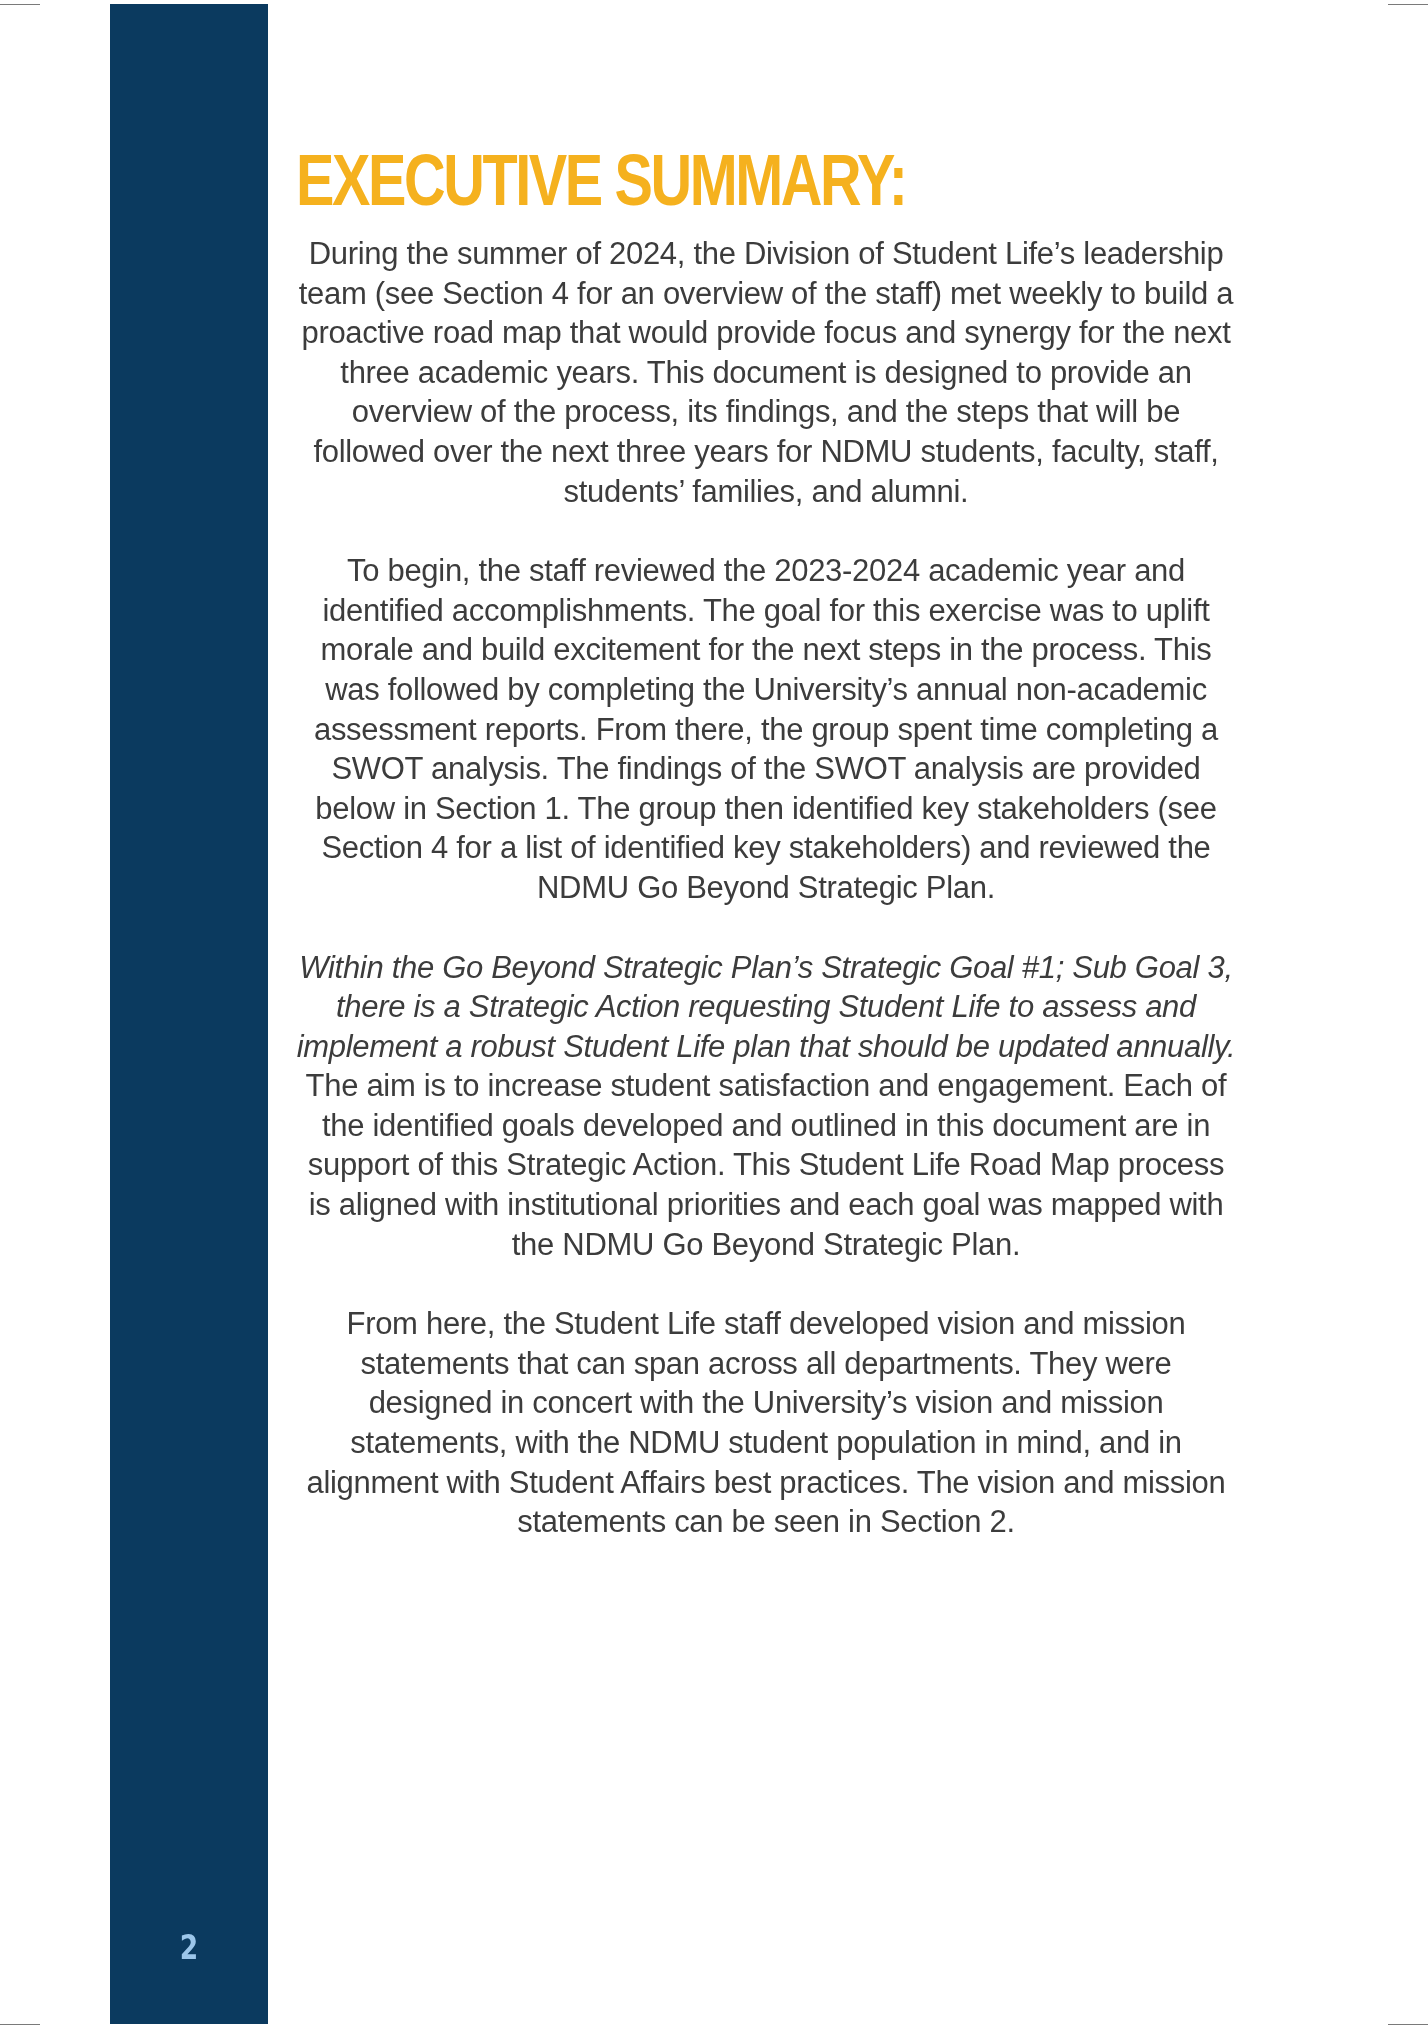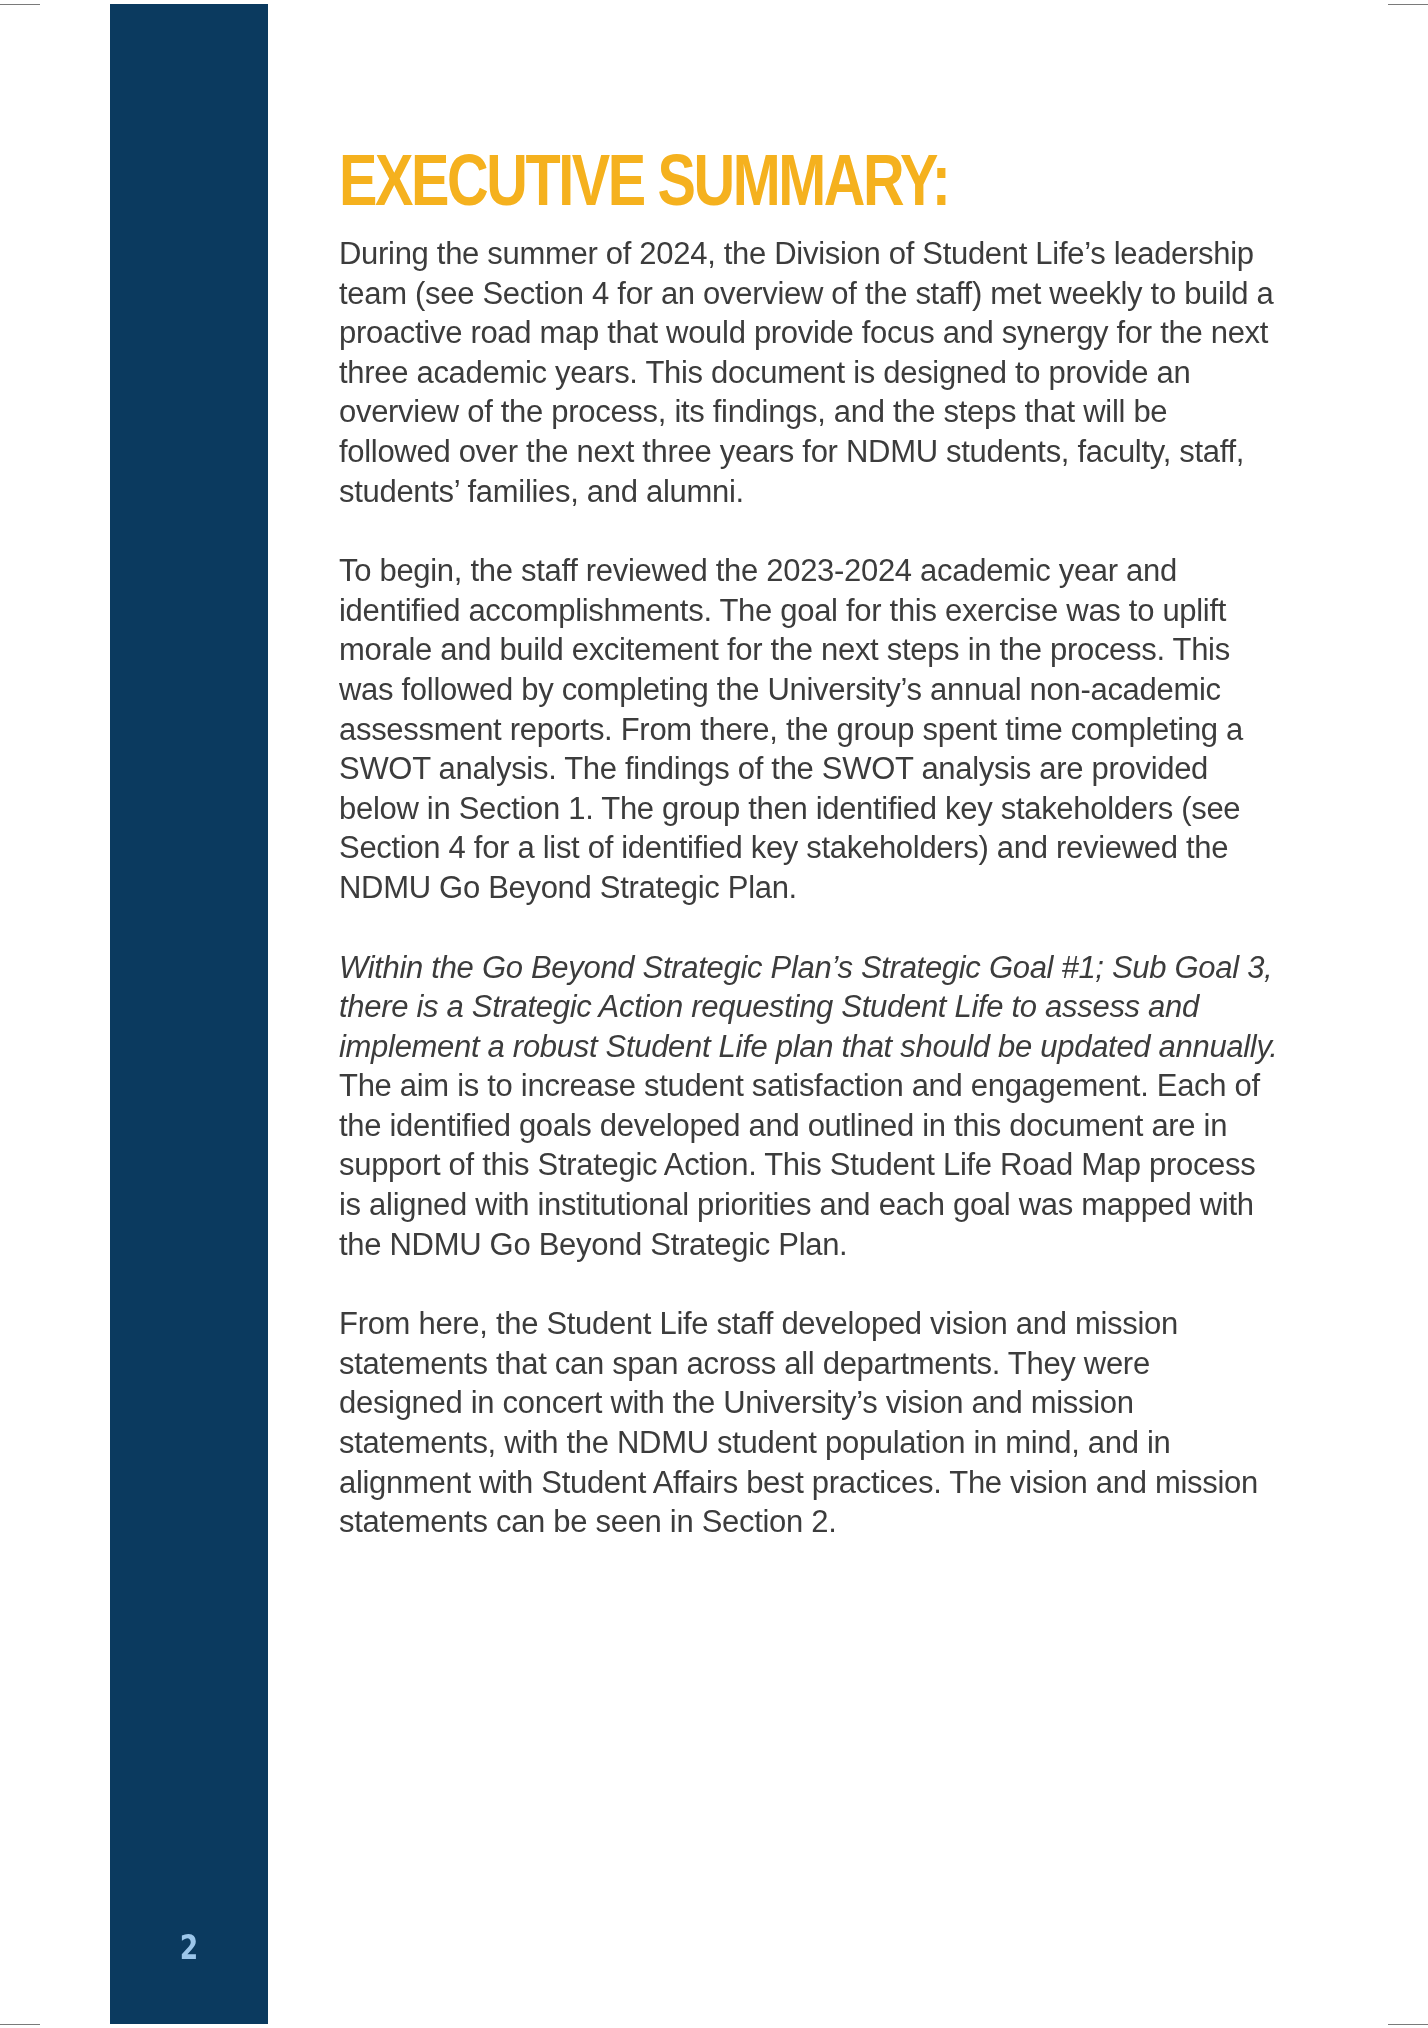--- a/index.html
+++ b/index.html
@@ -1,22 +1,22 @@
 <!DOCTYPE html>
 <html><head>
 <meta charset="utf-8">
 <style>
   html, body { margin: 0; padding: 0; }
   body { width: 1428px; height: 2028px; background: #ffffff; position: relative; overflow: hidden; font-family: "DejaVu Sans", sans-serif; }
   .crop { position: absolute; height: 1px; width: 40px; background: #7a7a7a; }
   .sidebar { position: absolute; left: 110px; top: 4px; width: 158px; height: 2020px; background: #0b3a5f; }
   .page-num { position: absolute; left: 0; width: 158px; top: 1923px; text-align: center; color: #9cc6ea; font-family: "DejaVu Sans", sans-serif; font-weight: bold; font-size: 34px; transform: scaleX(0.78); }
-  .content { position: absolute; left: 296px; top: 140px; width: 940px; margin-left: 43px; }
+  .content { position: absolute; left: 296px; top: 140px; width: 940px; }
   h1 { margin: 0 0 14px 0; color: #f5b11e; font-family: "Liberation Sans", sans-serif; font-weight: bold; font-size: 72px; letter-spacing: -3px; line-height: 80px; transform: scaleX(0.8); transform-origin: left center; white-space: nowrap; }
-  p { margin: 0 0 40px 0; color: #3c3c3c; font-family: "Liberation Sans", sans-serif; font-size: 31px; line-height: 39.6px; letter-spacing: -0.3px; }
+  p { margin: 0 0 40px 0; color: #3c3c3c; font-family: "Liberation Sans", sans-serif; font-size: 31px; line-height: 39.6px; letter-spacing: -0.3px; text-align: center; }
   .it { font-style: italic; }
 </style>
 </head>
 <body>
 
 <div class="crop" style="left:0;top:4px;"></div>
 <div class="crop" style="right:0;top:4px;"></div>
 <div class="crop" style="left:0;top:2024px;"></div>
 <div class="crop" style="right:0;top:2024px;"></div>
 

